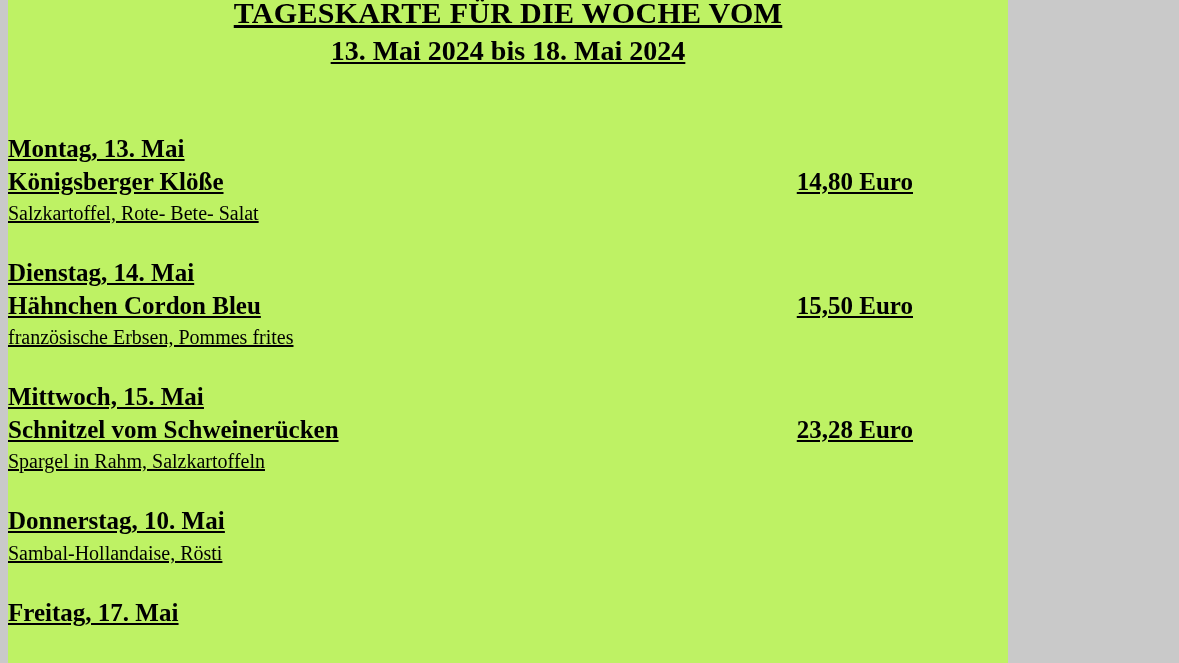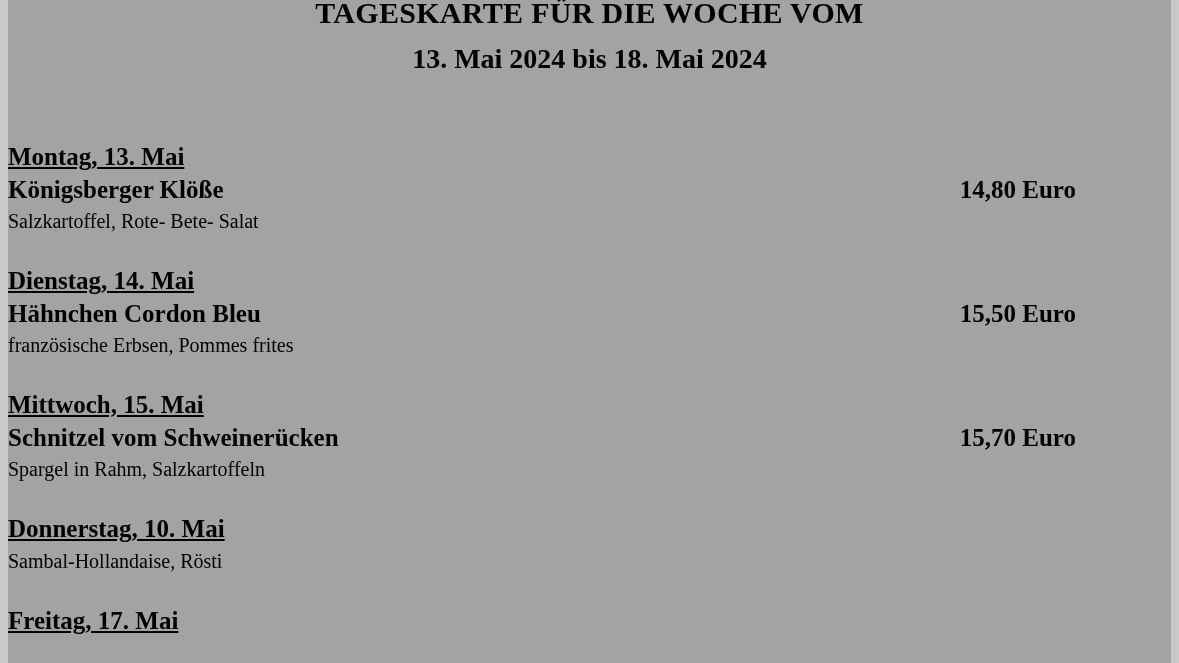--- a/index.html
+++ b/index.html
@@ -10,41 +10,42 @@
   body {
     width: 1179px;
     height: 663px;
     overflow: hidden;
     font-family: "Liberation Serif", serif;
   }
   .page {
     position: absolute;
     left: 8px;
     top: 0;
-    width: 1163px;
+    width: 1000px;
     height: 663px;
-    background: #a3a3a3;
+    background: #bef264;
     overflow: hidden;
+    text-decoration: underline;
   }
   .header {
     text-align: center;
     font-weight: bold;
     color: #000;
   }
   .header .line1 {
     font-size: 30px;
     line-height: 34px;
     letter-spacing: 0.3px;
     padding-top: 0px;
     margin-top: -4px;
   }
   .header .line2 {
     font-size: 28px;
     line-height: 34px;
-    margin-top: 12px;
+    margin-top: 4px;
   }
   .menu {
     margin-top: 66px;
     padding-right: 95px;
   }
   .day-block {
     margin-bottom: 29px;
   }
   .day-title {
     font-size: 25px;
@@ -118,21 +119,21 @@
         <div class="dish-name">Hähnchen Cordon Bleu</div>
         <div class="dish-price">15,50 Euro</div>
       </div>
       <div class="dish-sides">französische Erbsen, Pommes frites</div>
     </div>
 
     <div class="day-block">
       <div class="day-title">Mittwoch, 15. Mai</div>
       <div class="dish-row">
         <div class="dish-name">Schnitzel vom Schweinerücken</div>
-        <div class="dish-price">15,70 Euro</div>
+        <div class="dish-price">23,28 Euro</div>
       </div>
       <div class="dish-sides">Spargel in Rahm, Salzkartoffeln</div>
     </div>
 
     <div class="day-block">
       <div class="day-title">Donnerstag, 10. Mai</div>
       <div class="dish-sides">Sambal-Hollandaise, Rösti</div>
     </div>
 
     <div class="day-block">

